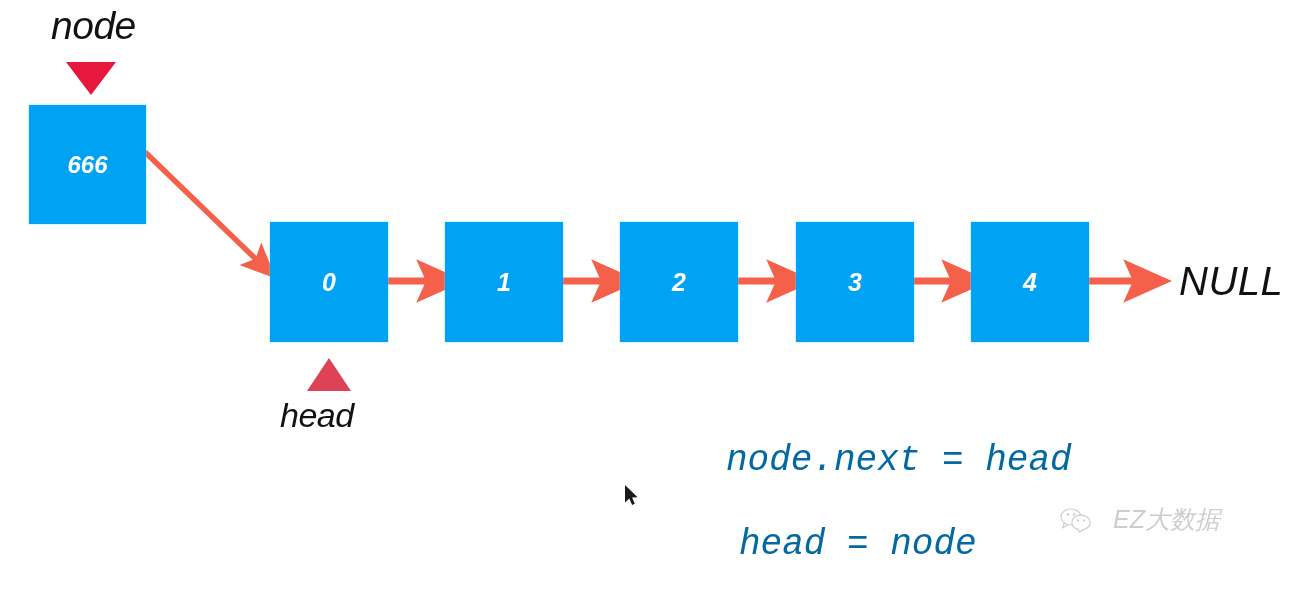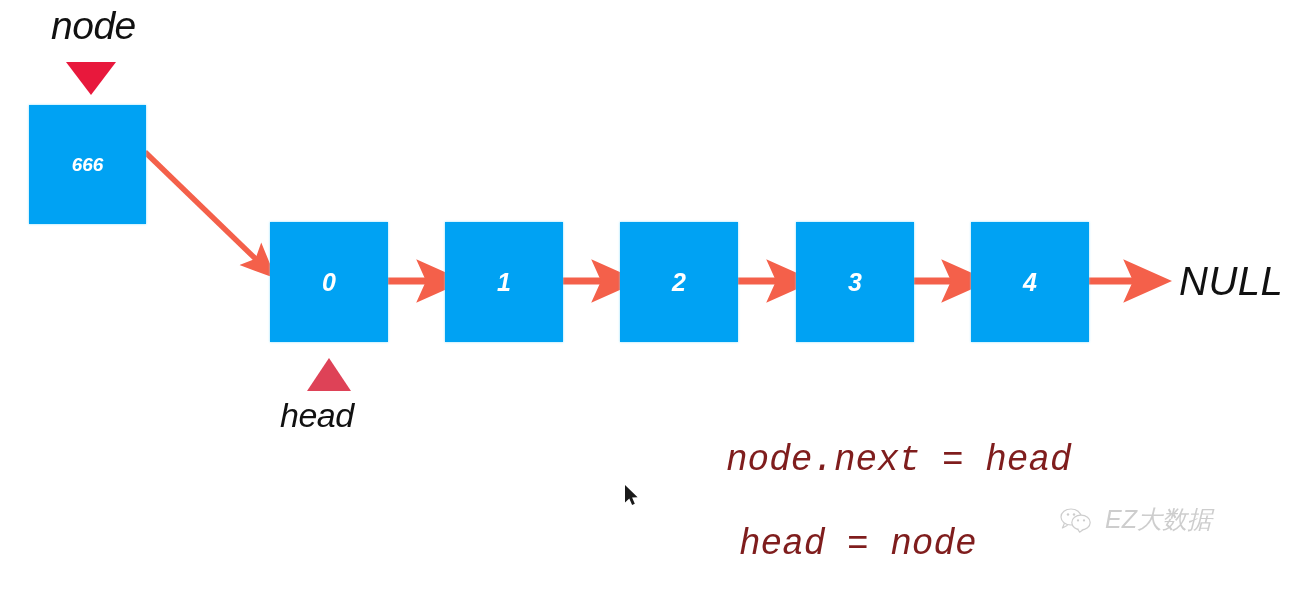--- a/index.html
+++ b/index.html
@@ -30,21 +30,21 @@
     color: #ffffff;
     font-family: "Liberation Sans", sans-serif;
     font-weight: bold;
     box-shadow: 0 0 2px rgba(120, 220, 255, 0.9);
   }
   .node-box.detached {
     left: 29px;
     top: 105px;
     width: 117px;
     height: 119px;
-    font-size: 19px;
+    font-size: 24px;
   }
   .list-node {
     top: 222px;
     width: 118px;
     height: 120px;
     font-size: 25px;
   }
 
   
   .plain-label {
@@ -99,37 +99,37 @@
     left: 0;
     top: 0;
     width: 1290px;
     height: 591px;
     pointer-events: none;
   }
 
   
   .code-line {
     position: absolute;
-    color: #7f1d1d;
+    color: #0369a1;
     font-family: "Liberation Mono", monospace;
     font-size: 36px;
     white-space: pre;
     letter-spacing: 0px;
   }
   #code-line-1 { left: 726px; top: 440px; }
   #code-line-2 { left: 726px; top: 524px; margin-left: 13px; }
 
   
   #watermark {
     position: absolute;
     left: 1059px;
     top: 503px;
     display: flex;
     align-items: center;
-    gap: 12px;
+    gap: 20px;
     opacity: 0.42;
   }
   #watermark-text {
     font-family: "Liberation Sans", sans-serif;
     font-size: 25px;
     color: #8a8a8a;
     white-space: nowrap;
   }
 
   

